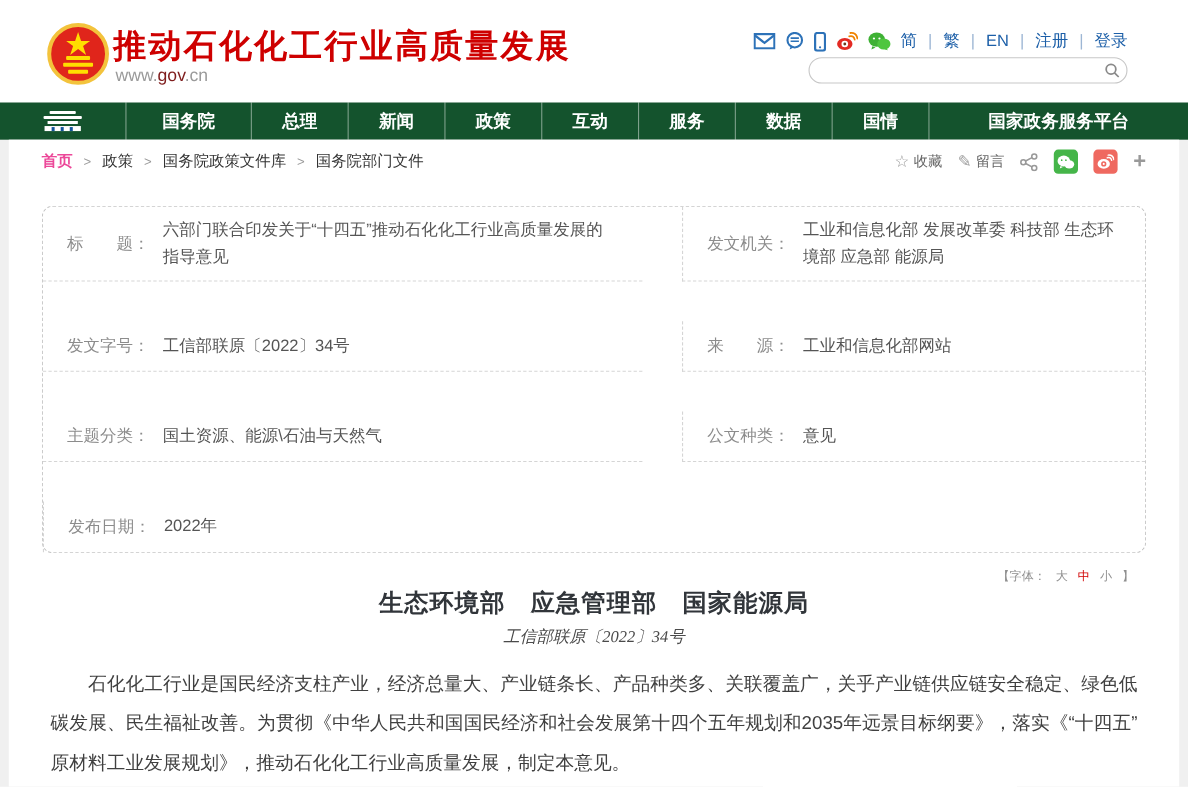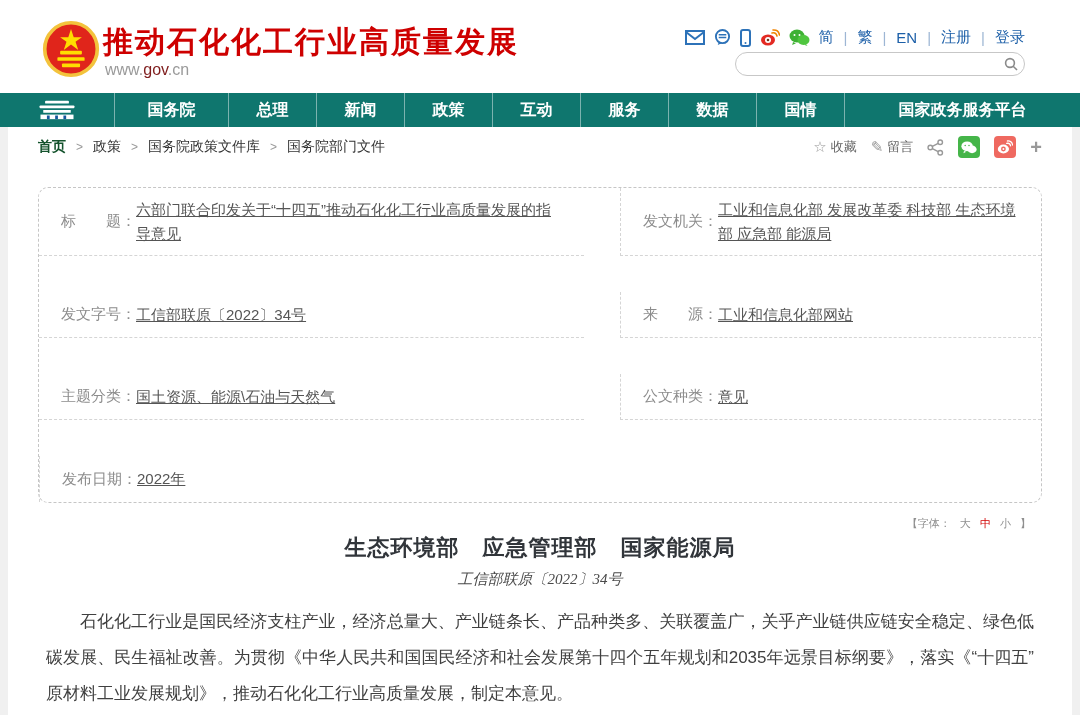--- a/index.html
+++ b/index.html
@@ -17,50 +17,50 @@
   .icon-row { position:absolute; right:55px; top:28px; display:flex; align-items:center; gap:9px;
               font-size:15px; color:#1c5fa8; }
   .icon-row .sep { color:#9db6d4; margin:0 1px; }
   .icon-row a { color:#1c5fa8; text-decoration:none; cursor:pointer; }
   .search-box { position:absolute; right:55px; top:52px; width:290px; height:24px; background:#fff;
                 border:1px solid #c7c7c7; border-radius:13px; display:flex; align-items:center; }
   .search-input { flex:1; border:none; outline:none; height:20px; margin-left:12px; font-size:13px; background:transparent; }
   .search-btn { width:26px; height:22px; display:flex; align-items:center; justify-content:center; cursor:pointer; }
 
   
-  .nav { display:flex; width:1080px; height:34px; background:#0f766e; }
+  .nav { display:flex; width:1080px; height:34px; background:#14532d; }
   .nav-item { display:flex; align-items:center; justify-content:center; color:#fff; font-size:16px;
               font-weight:bold; border-right:1px solid rgba(255,255,255,.45); cursor:pointer; }
   .nav-item:last-child { border-right:none; }
   .nav-home { width:115px; } .nav-w1 { width:114px; } .nav-w2 { width:88px;text-align:right; } .nav-last { flex:1; }
 
   
   .card { width:1064px; margin:0 8px; background:#fff; min-height:588px; }
 
   .breadcrumb-row { display:flex; align-items:center; height:40px; padding:0 30px; }
   .breadcrumb { display:flex; align-items:center; font-size:14px; color:#333; }
-  .breadcrumb .home { color:#14532d; font-weight:bold; cursor:pointer; }
+  .breadcrumb .home { color:#ec4899; font-weight:bold; cursor:pointer; }
   .breadcrumb .crumb { cursor:pointer; }
   .breadcrumb .bsep { color:#999; margin:0 10px; font-size:12px; }
   .bc-actions { margin-left:auto; display:flex; align-items:center; gap:14px; color:#777; font-size:13px; }
   .act { display:flex; align-items:center; gap:4px; cursor:pointer; color:#666; }
   .act .glyph { color:#999; font-size:15px; }
   .badge { width:22px; height:22px; border-radius:4px; display:flex; align-items:center; justify-content:center; cursor:pointer; }
   .plus { color:#999; font-size:20px; font-weight:bold; cursor:pointer; }
 
   
   .meta { margin:20px 30px 0; border:1px dashed #c6c6c6; border-radius:10px;
           display:grid; grid-template-columns:545px 1fr;gap:36px; }
   .cell { display:flex; align-items:center; padding:0 22px; font-size:15px; }
   .cell.r1 { height:68px; border-bottom:1px dashed #d5d5d5; }
   .cell.rm { height:46px; border-bottom:1px dashed #d5d5d5; }
   .cell.rl { height:46px; }
   .cell.right { border-left:1px dashed #d5d5d5; }
   .mlabel { color:#8c8c8c; white-space:pre; flex-shrink:0; }
-  .mvalue { color:#555; line-height:24px;text-decoration:underline; }
+  .mvalue { color:#555; margin-left:12px; line-height:24px; }
 
   
   .font-sel { text-align:right; padding:13px 38px 0 0; font-size:11px; color:#8f8f8f; }
   .font-sel span { margin:0 3px; cursor:pointer; }
   .font-sel .mid { color:#d10000; }
 
   
   .art-title { text-align:center; margin-top:21px; font-family:"Liberation Serif","DejaVu Serif",serif;
                font-weight:bold; font-size:22px; color:#31353a; line-height:33px; letter-spacing:1px; }
   .doc-num { text-align:center; margin-top:6px; font-family:"Liberation Serif","DejaVu Serif",serif;

